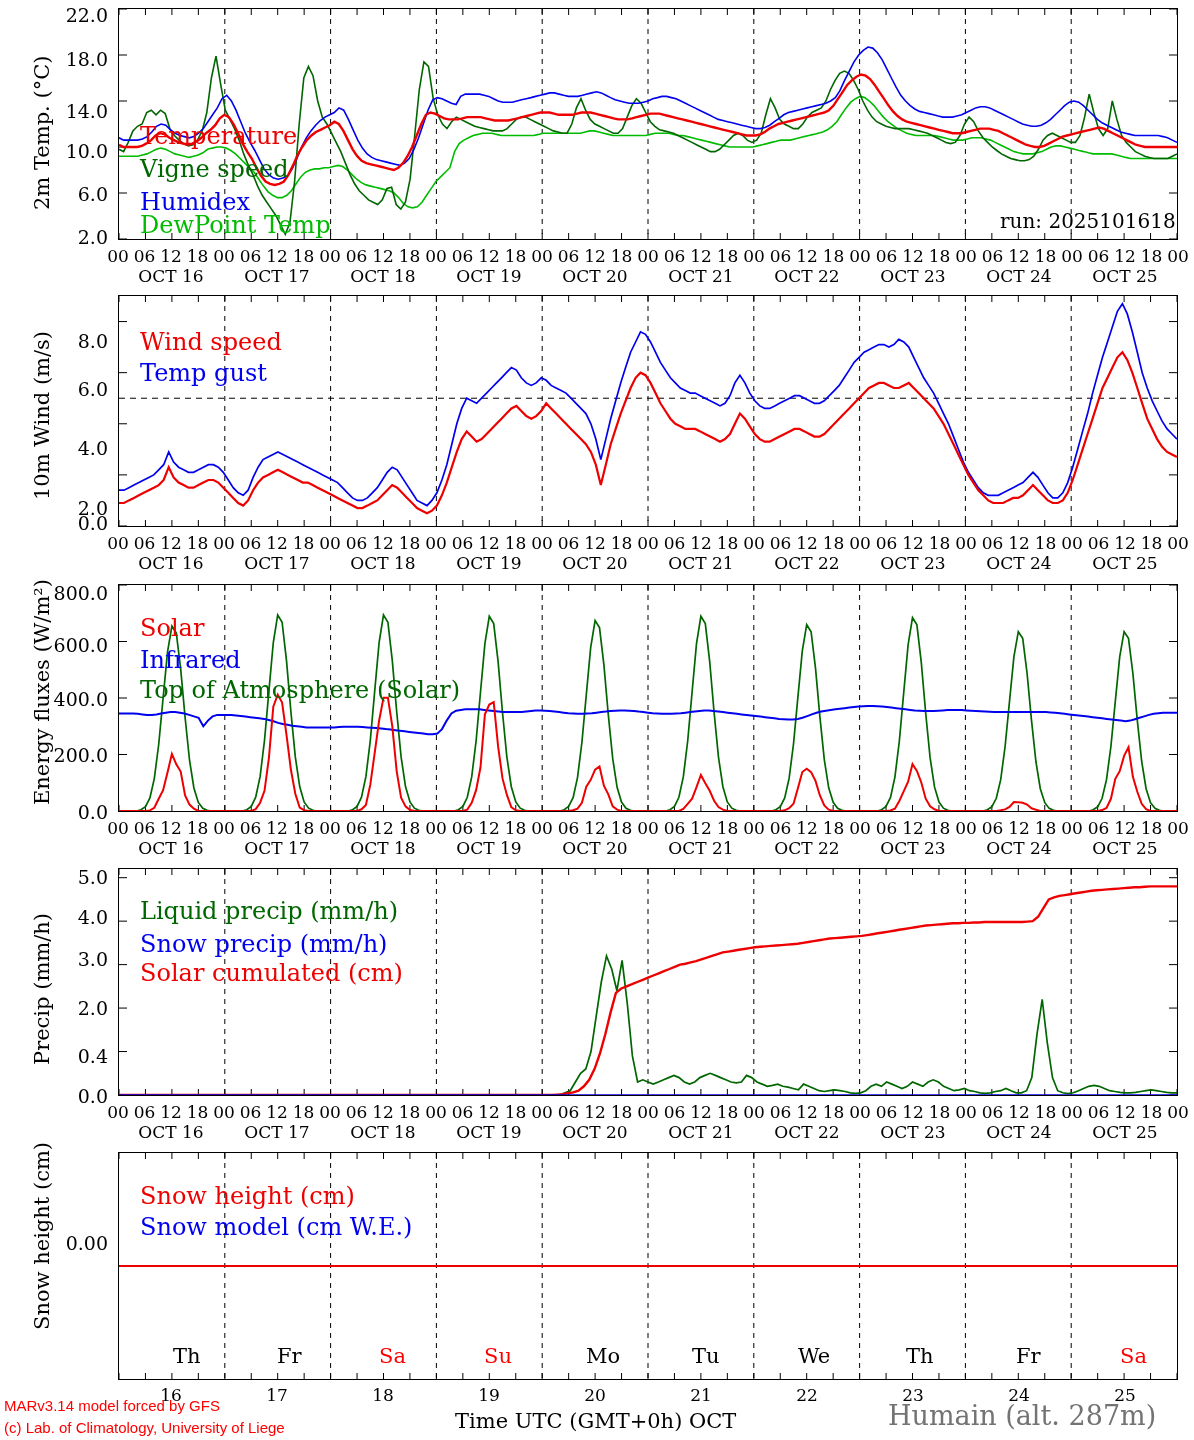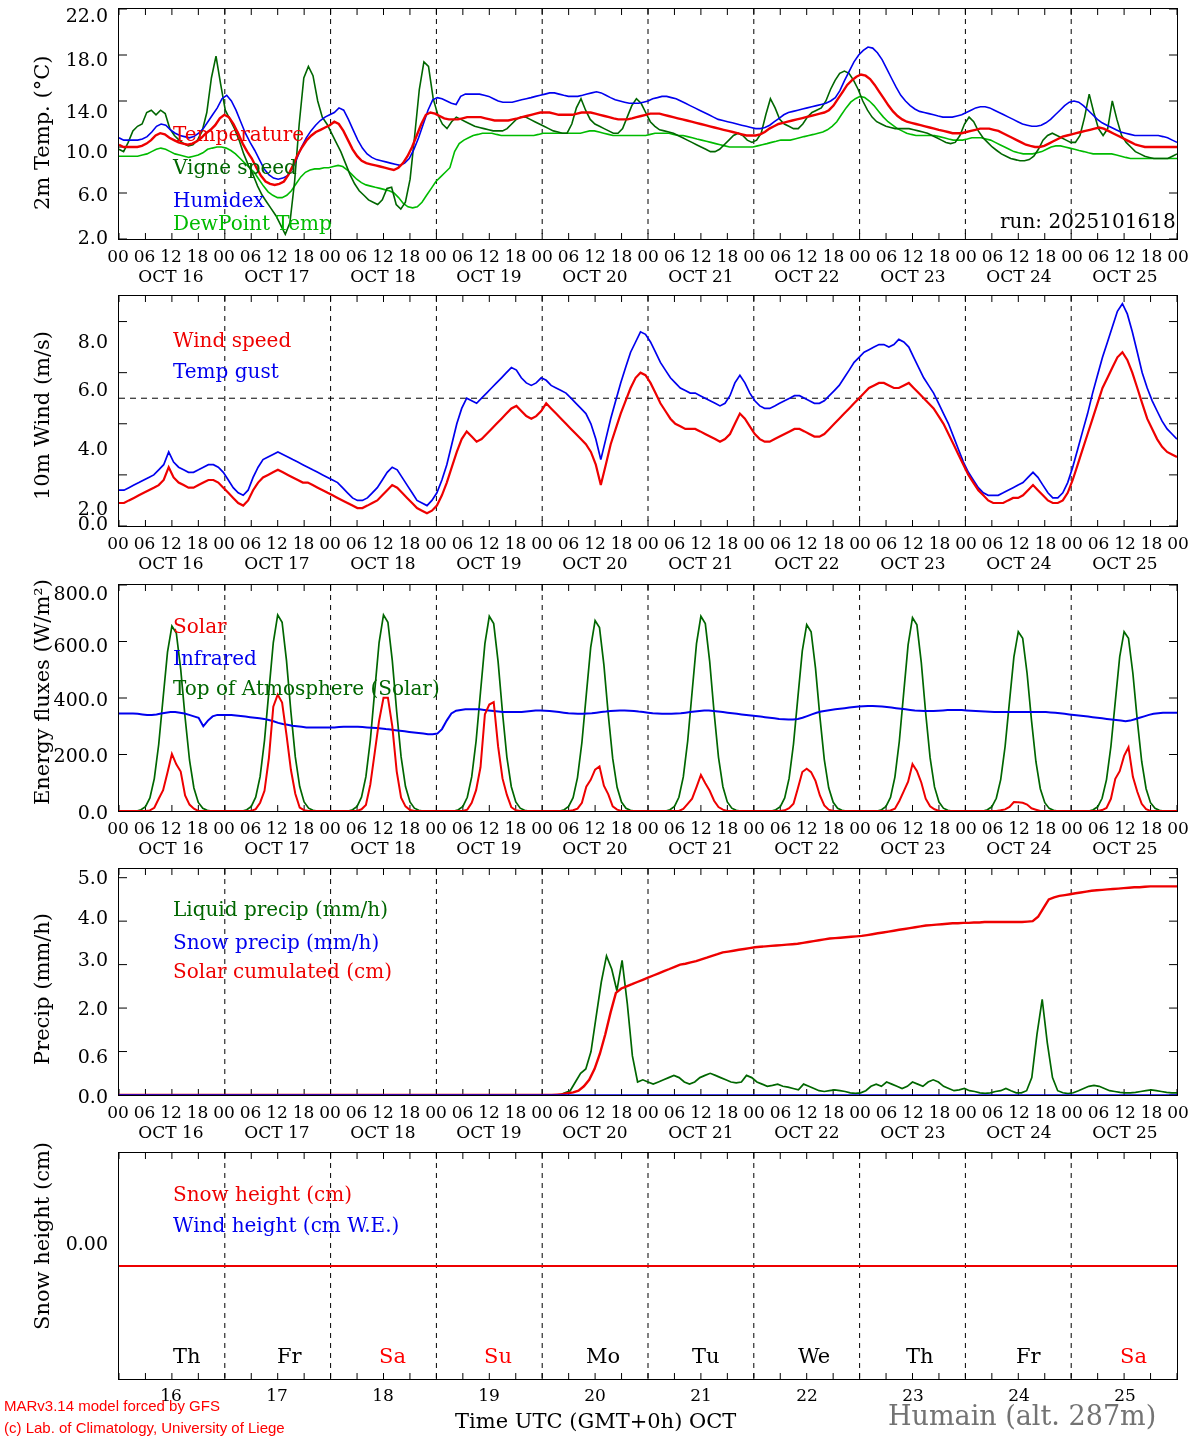--- a/index.html
+++ b/index.html
@@ -2,21 +2,21 @@
 <html><head>
 <meta charset="utf-8">
 <style>
   html,body{margin:0;padding:0;background:#ffffff;}
   body{width:1194px;height:1440px;font-family:"DejaVu Sans",sans-serif;color:#000;position:relative;overflow:hidden;}
   .panel{position:absolute;left:0;width:1194px;}
   .plot-frame{position:absolute;border:1.5px solid #000;background:#fff;box-sizing:border-box;}
   .ylab{position:absolute;transform-origin:0 0;transform:rotate(-90deg);font-size:21px;font-family:"DejaVu Serif",serif;white-space:nowrap;}
   .ytick{position:absolute;font-size:19px;font-family:"DejaVu Serif",serif;text-align:right;white-space:nowrap;}
   .xlabels{position:absolute;font-size:17px;font-family:"DejaVu Serif",serif;white-space:nowrap;letter-spacing:0px;}
-  .legend{position:absolute;font-size:20px;font-family:"DejaVu Serif",serif;white-space:nowrap;margin-left:33px;}
+  .legend{position:absolute;font-size:24px;font-family:"DejaVu Serif",serif;white-space:nowrap;}
   .runlabel{position:absolute;font-size:20px;font-family:"DejaVu Serif",serif;}
   .dow{position:absolute;font-size:21px;font-family:"DejaVu Serif",serif;white-space:nowrap;}
   .footer-left{position:absolute;font-size:15px;font-family:Liberation Sans, sans-serif;color:#f00;white-space:nowrap;}
   .footer-center{position:absolute;font-size:21px;font-family:"DejaVu Serif",serif;white-space:nowrap;}
   .footer-right{position:absolute;font-size:27px;font-family:"DejaVu Serif",serif;color:#737373;white-space:nowrap;}
   svg{display:block;}
 </style>
 </head>
 <body>
 
@@ -574,21 +574,21 @@
     </div>
 </div>
 
 <div class="panel" style="top:0;">
   <div class="ylab" style="left:30px;top:1065px;">Precip (mm/h)</div>
 
   <div class="ytick" style="left:38px;top:866px;width:70px;">5.0</div>
   <div class="ytick" style="left:38px;top:906px;width:70px;">4.0</div>
   <div class="ytick" style="left:38px;top:948px;width:70px;">3.0</div>
   <div class="ytick" style="left:38px;top:997px;width:70px;">2.0</div>
-  <div class="ytick" style="left:38px;top:1045px;width:70px;">0.6</div>
+  <div class="ytick" style="left:38px;top:1045px;width:70px;">0.4</div>
   <div class="ytick" style="left:38px;top:1085px;width:70px;">0.0</div>
 
   <div class="plot-frame" style="left:118px;top:868px;width:1060px;height:228px;">
     <svg id="svg-precip" width="1058" height="226" viewBox="0 0 1058 226" preserveAspectRatio="none">
         <line x1="105.8" y1="0" x2="105.8" y2="226" stroke="#000" stroke-width="1" stroke-dasharray="5,5"></line>
         <line x1="211.6" y1="0" x2="211.6" y2="226" stroke="#000" stroke-width="1" stroke-dasharray="5,5"></line>
         <line x1="317.4" y1="0" x2="317.4" y2="226" stroke="#000" stroke-width="1" stroke-dasharray="5,5"></line>
         <line x1="423.2" y1="0" x2="423.2" y2="226" stroke="#000" stroke-width="1" stroke-dasharray="5,5"></line>
         <line x1="529" y1="0" x2="529" y2="226" stroke="#000" stroke-width="1" stroke-dasharray="5,5"></line>
         <line x1="634.8" y1="0" x2="634.8" y2="226" stroke="#000" stroke-width="1" stroke-dasharray="5,5"></line>
@@ -854,21 +854,21 @@
         <line x1="1058" y1="226" x2="1058" y2="220" stroke="#000" stroke-width="1"></line>
         <line x1="1058" y1="0" x2="1058" y2="6" stroke="#000" stroke-width="1"></line>
         <line x1="0" y1="113" x2="8" y2="113" stroke="#000" stroke-width="1"></line>
         <line x1="1058" y1="113" x2="1050" y2="113" stroke="#000" stroke-width="1"></line>
         <polyline points="0.0,113.0 4.4,113.0 8.8,113.0 13.2,113.0 17.6,113.0 22.0,113.0 26.5,113.0 30.9,113.0 35.3,113.0 39.7,113.0 44.1,113.0 48.5,113.0 52.9,113.0 57.3,113.0 61.7,113.0 66.1,113.0 70.5,113.0 74.9,113.0 79.3,113.0 83.8,113.0 88.2,113.0 92.6,113.0 97.0,113.0 101.4,113.0 105.8,113.0 110.2,113.0 114.6,113.0 119.0,113.0 123.4,113.0 127.8,113.0 132.3,113.0 136.7,113.0 141.1,113.0 145.5,113.0 149.9,113.0 154.3,113.0 158.7,113.0 163.1,113.0 167.5,113.0 171.9,113.0 176.3,113.0 180.7,113.0 185.1,113.0 189.6,113.0 194.0,113.0 198.4,113.0 202.8,113.0 207.2,113.0 211.6,113.0 216.0,113.0 220.4,113.0 224.8,113.0 229.2,113.0 233.6,113.0 238.1,113.0 242.5,113.0 246.9,113.0 251.3,113.0 255.7,113.0 260.1,113.0 264.5,113.0 268.9,113.0 273.3,113.0 277.7,113.0 282.1,113.0 286.5,113.0 291.0,113.0 295.4,113.0 299.8,113.0 304.2,113.0 308.6,113.0 313.0,113.0 317.4,113.0 321.8,113.0 326.2,113.0 330.6,113.0 335.0,113.0 339.4,113.0 343.9,113.0 348.3,113.0 352.7,113.0 357.1,113.0 361.5,113.0 365.9,113.0 370.3,113.0 374.7,113.0 379.1,113.0 383.5,113.0 387.9,113.0 392.3,113.0 396.8,113.0 401.2,113.0 405.6,113.0 410.0,113.0 414.4,113.0 418.8,113.0 423.2,113.0 427.6,113.0 432.0,113.0 436.4,113.0 440.8,113.0 445.2,113.0 449.6,113.0 454.1,113.0 458.5,113.0 462.9,113.0 467.3,113.0 471.7,113.0 476.1,113.0 480.5,113.0 484.9,113.0 489.3,113.0 493.7,113.0 498.1,113.0 502.5,113.0 507.0,113.0 511.4,113.0 515.8,113.0 520.2,113.0 524.6,113.0 529.0,113.0 533.4,113.0 537.8,113.0 542.2,113.0 546.6,113.0 551.0,113.0 555.5,113.0 559.9,113.0 564.3,113.0 568.7,113.0 573.1,113.0 577.5,113.0 581.9,113.0 586.3,113.0 590.7,113.0 595.1,113.0 599.5,113.0 603.9,113.0 608.3,113.0 612.8,113.0 617.2,113.0 621.6,113.0 626.0,113.0 630.4,113.0 634.8,113.0 639.2,113.0 643.6,113.0 648.0,113.0 652.4,113.0 656.8,113.0 661.3,113.0 665.7,113.0 670.1,113.0 674.5,113.0 678.9,113.0 683.3,113.0 687.7,113.0 692.1,113.0 696.5,113.0 700.9,113.0 705.3,113.0 709.7,113.0 714.2,113.0 718.6,113.0 723.0,113.0 727.4,113.0 731.8,113.0 736.2,113.0 740.6,113.0 745.0,113.0 749.4,113.0 753.8,113.0 758.2,113.0 762.6,113.0 767.0,113.0 771.5,113.0 775.9,113.0 780.3,113.0 784.7,113.0 789.1,113.0 793.5,113.0 797.9,113.0 802.3,113.0 806.7,113.0 811.1,113.0 815.5,113.0 820.0,113.0 824.4,113.0 828.8,113.0 833.2,113.0 837.6,113.0 842.0,113.0 846.4,113.0 850.8,113.0 855.2,113.0 859.6,113.0 864.0,113.0 868.4,113.0 872.8,113.0 877.3,113.0 881.7,113.0 886.1,113.0 890.5,113.0 894.9,113.0 899.3,113.0 903.7,113.0 908.1,113.0 912.5,113.0 916.9,113.0 921.3,113.0 925.8,113.0 930.2,113.0 934.6,113.0 939.0,113.0 943.4,113.0 947.8,113.0 952.2,113.0 956.6,113.0 961.0,113.0 965.4,113.0 969.8,113.0 974.2,113.0 978.7,113.0 983.1,113.0 987.5,113.0 991.9,113.0 996.3,113.0 1000.7,113.0 1005.1,113.0 1009.5,113.0 1013.9,113.0 1018.3,113.0 1022.7,113.0 1027.1,113.0 1031.5,113.0 1036.0,113.0 1040.4,113.0 1044.8,113.0 1049.2,113.0 1053.6,113.0 1058.0,113.0" fill="none" stroke="#0000ee" stroke-width="2"></polyline>
         <polyline points="0.0,113.0 4.4,113.0 8.8,113.0 13.2,113.0 17.6,113.0 22.0,113.0 26.5,113.0 30.9,113.0 35.3,113.0 39.7,113.0 44.1,113.0 48.5,113.0 52.9,113.0 57.3,113.0 61.7,113.0 66.1,113.0 70.5,113.0 74.9,113.0 79.3,113.0 83.8,113.0 88.2,113.0 92.6,113.0 97.0,113.0 101.4,113.0 105.8,113.0 110.2,113.0 114.6,113.0 119.0,113.0 123.4,113.0 127.8,113.0 132.3,113.0 136.7,113.0 141.1,113.0 145.5,113.0 149.9,113.0 154.3,113.0 158.7,113.0 163.1,113.0 167.5,113.0 171.9,113.0 176.3,113.0 180.7,113.0 185.1,113.0 189.6,113.0 194.0,113.0 198.4,113.0 202.8,113.0 207.2,113.0 211.6,113.0 216.0,113.0 220.4,113.0 224.8,113.0 229.2,113.0 233.6,113.0 238.1,113.0 242.5,113.0 246.9,113.0 251.3,113.0 255.7,113.0 260.1,113.0 264.5,113.0 268.9,113.0 273.3,113.0 277.7,113.0 282.1,113.0 286.5,113.0 291.0,113.0 295.4,113.0 299.8,113.0 304.2,113.0 308.6,113.0 313.0,113.0 317.4,113.0 321.8,113.0 326.2,113.0 330.6,113.0 335.0,113.0 339.4,113.0 343.9,113.0 348.3,113.0 352.7,113.0 357.1,113.0 361.5,113.0 365.9,113.0 370.3,113.0 374.7,113.0 379.1,113.0 383.5,113.0 387.9,113.0 392.3,113.0 396.8,113.0 401.2,113.0 405.6,113.0 410.0,113.0 414.4,113.0 418.8,113.0 423.2,113.0 427.6,113.0 432.0,113.0 436.4,113.0 440.8,113.0 445.2,113.0 449.6,113.0 454.1,113.0 458.5,113.0 462.9,113.0 467.3,113.0 471.7,113.0 476.1,113.0 480.5,113.0 484.9,113.0 489.3,113.0 493.7,113.0 498.1,113.0 502.5,113.0 507.0,113.0 511.4,113.0 515.8,113.0 520.2,113.0 524.6,113.0 529.0,113.0 533.4,113.0 537.8,113.0 542.2,113.0 546.6,113.0 551.0,113.0 555.5,113.0 559.9,113.0 564.3,113.0 568.7,113.0 573.1,113.0 577.5,113.0 581.9,113.0 586.3,113.0 590.7,113.0 595.1,113.0 599.5,113.0 603.9,113.0 608.3,113.0 612.8,113.0 617.2,113.0 621.6,113.0 626.0,113.0 630.4,113.0 634.8,113.0 639.2,113.0 643.6,113.0 648.0,113.0 652.4,113.0 656.8,113.0 661.3,113.0 665.7,113.0 670.1,113.0 674.5,113.0 678.9,113.0 683.3,113.0 687.7,113.0 692.1,113.0 696.5,113.0 700.9,113.0 705.3,113.0 709.7,113.0 714.2,113.0 718.6,113.0 723.0,113.0 727.4,113.0 731.8,113.0 736.2,113.0 740.6,113.0 745.0,113.0 749.4,113.0 753.8,113.0 758.2,113.0 762.6,113.0 767.0,113.0 771.5,113.0 775.9,113.0 780.3,113.0 784.7,113.0 789.1,113.0 793.5,113.0 797.9,113.0 802.3,113.0 806.7,113.0 811.1,113.0 815.5,113.0 820.0,113.0 824.4,113.0 828.8,113.0 833.2,113.0 837.6,113.0 842.0,113.0 846.4,113.0 850.8,113.0 855.2,113.0 859.6,113.0 864.0,113.0 868.4,113.0 872.8,113.0 877.3,113.0 881.7,113.0 886.1,113.0 890.5,113.0 894.9,113.0 899.3,113.0 903.7,113.0 908.1,113.0 912.5,113.0 916.9,113.0 921.3,113.0 925.8,113.0 930.2,113.0 934.6,113.0 939.0,113.0 943.4,113.0 947.8,113.0 952.2,113.0 956.6,113.0 961.0,113.0 965.4,113.0 969.8,113.0 974.2,113.0 978.7,113.0 983.1,113.0 987.5,113.0 991.9,113.0 996.3,113.0 1000.7,113.0 1005.1,113.0 1009.5,113.0 1013.9,113.0 1018.3,113.0 1022.7,113.0 1027.1,113.0 1031.5,113.0 1036.0,113.0 1040.4,113.0 1044.8,113.0 1049.2,113.0 1053.6,113.0 1058.0,113.0" fill="none" stroke="#ee0000" stroke-width="2"></polyline>
       </svg>
   </div>
 
   <div class="legend" style="left:140px;top:1182px;color:#ee0000;"><span>Snow height (cm)</span></div>
-  <div class="legend" style="left:140px;top:1213px;color:#0000ee;"><span>Wind height (cm W.E.)</span></div>
+  <div class="legend" style="left:140px;top:1213px;color:#0000ee;"><span>Snow model (cm W.E.)</span></div>
 
   <div class="dow" style="left:173px;top:1344px;color:#000;">Th</div>
   <div class="dow" style="left:277px;top:1344px;color:#000;">Fr</div>
   <div class="dow" style="left:379px;top:1344px;color:#f00;">Sa</div>
   <div class="dow" style="left:484px;top:1344px;color:#f00;">Su</div>
   <div class="dow" style="left:586px;top:1344px;color:#000;">Mo</div>
   <div class="dow" style="left:692px;top:1344px;color:#000;">Tu</div>
   <div class="dow" style="left:798px;top:1344px;color:#000;">We</div>
   <div class="dow" style="left:906px;top:1344px;color:#000;">Th</div>
   <div class="dow" style="left:1016px;top:1344px;color:#000;">Fr</div>

